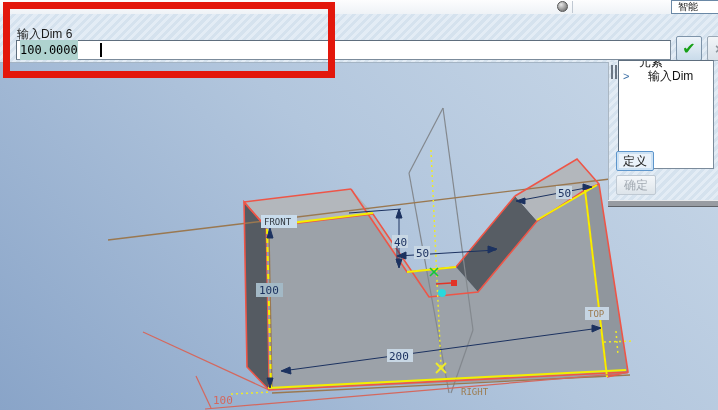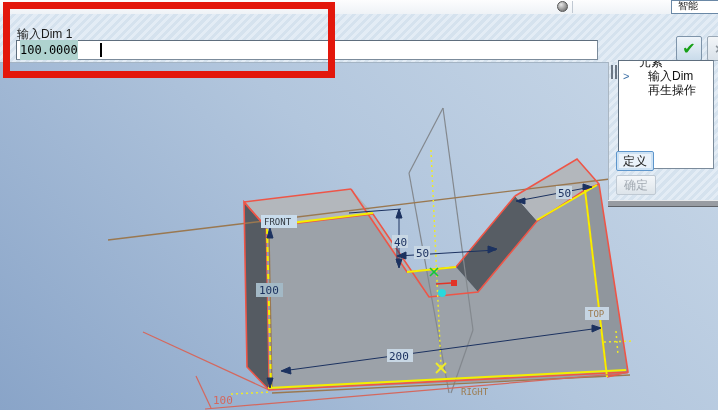--- a/index.html
+++ b/index.html
@@ -13,21 +13,20 @@
     position:absolute;left:0;top:62px;width:718px;height:348px;
     background:linear-gradient(225deg,#c9d8e8 0%,#b2c6dd 45%,#89a4c8 100%);
   }
   .model-svg{position:absolute;left:0;top:0;width:718px;height:410px;}
 
   
   .topbar{
     position:absolute;left:0;top:0;width:718px;height:14px;
     background:linear-gradient(#fdfdfe,#eef2f6);
     border-bottom:1px solid #c2ccd6;
-    font-family:Liberation Mono, monospace;
   }
   .sphere{
     position:absolute;left:557px;top:1px;width:11px;height:11px;border-radius:50%;
     background:radial-gradient(circle at 35% 30%,#e8e8e8,#9a9a9a 55%,#5c5c5c);
     border:1px solid #555;box-sizing:border-box;
   }
   .tb-sep{position:absolute;left:572px;top:1px;width:1px;height:12px;background:#c0c8d2;}
   .smart-combo{
     position:absolute;left:671px;top:0;width:60px;height:14px;
     background:#ffffff;border:1px solid #6a88a6;box-sizing:border-box;
@@ -37,21 +36,21 @@
   
   .dashboard{
     position:absolute;left:0;top:14px;width:718px;height:48px;
     background:repeating-linear-gradient(135deg,#e3ecf5 0 3px,#d5e2ee 3px 6px);
     border-bottom:1px solid #a4b4c4;
   }
   .prompt{
     position:absolute;left:17px;top:12px;font-size:12px;color:#1a1a1a;
   }
   .dim-input{
-    position:absolute;left:16px;top:26px;width:582px;height:20px;
+    position:absolute;left:16px;top:26px;width:655px;height:20px;
     background:#ffffff;border:1px solid #7b8b9b;
     border-top-color:#5e6e7e;border-left-color:#5e6e7e;
     box-sizing:border-box;
     font-family:"DejaVu Sans Mono",monospace;font-size:12px;line-height:18px;
     padding-left:3px;display:flex;align-items:center;gap:21px;
   }
   .sel-text{background:#afd3cf;color:#000;padding:1px 0;}
   .caret{width:2px;height:14px;background:#000;margin-left:1px;}
   .btn-accept{
     position:absolute;left:676px;top:22px;width:26px;height:25px;
@@ -246,21 +245,21 @@
 
 <div class="topbar">
   <div class="sphere"></div>
   <div class="tb-sep"></div>
   <div class="smart-combo">
     <span>智能</span>
   </div>
 </div>
 
 <div class="dashboard">
-  <div class="prompt">输入Dim 1</div>
+  <div class="prompt">输入Dim 6</div>
   <div class="dim-input">
     <span class="sel-text">100.0000</span>
     <span class="caret"></span>
   </div>
   <div class="btn-accept">
     <span>✔</span>
   </div>
   <div class="btn-cancel">
     <span>×</span>
   </div>
@@ -270,24 +269,20 @@
 
 <div class="right-panel">
   <div class="grip" style="left:2px;"></div>
   <div class="grip" style="left:6px;"></div>
   <div class="elem-list">
     <div class="elem-header">元素</div>
     <div class="elem-row">
       <span class="elem-marker">&gt;</span>
       <span>输入Dim</span>
     </div>
-    <div class="elem-row">
-      <span class="elem-marker"></span>
-      <span>再生操作</span>
-    </div>
   </div>
   <div class="btn-define">
     <span>定义</span>
   </div>
   <div class="btn-ok">
     <span>确定</span>
   </div>
 </div>
 <div class="panel-bottom"></div>
 

